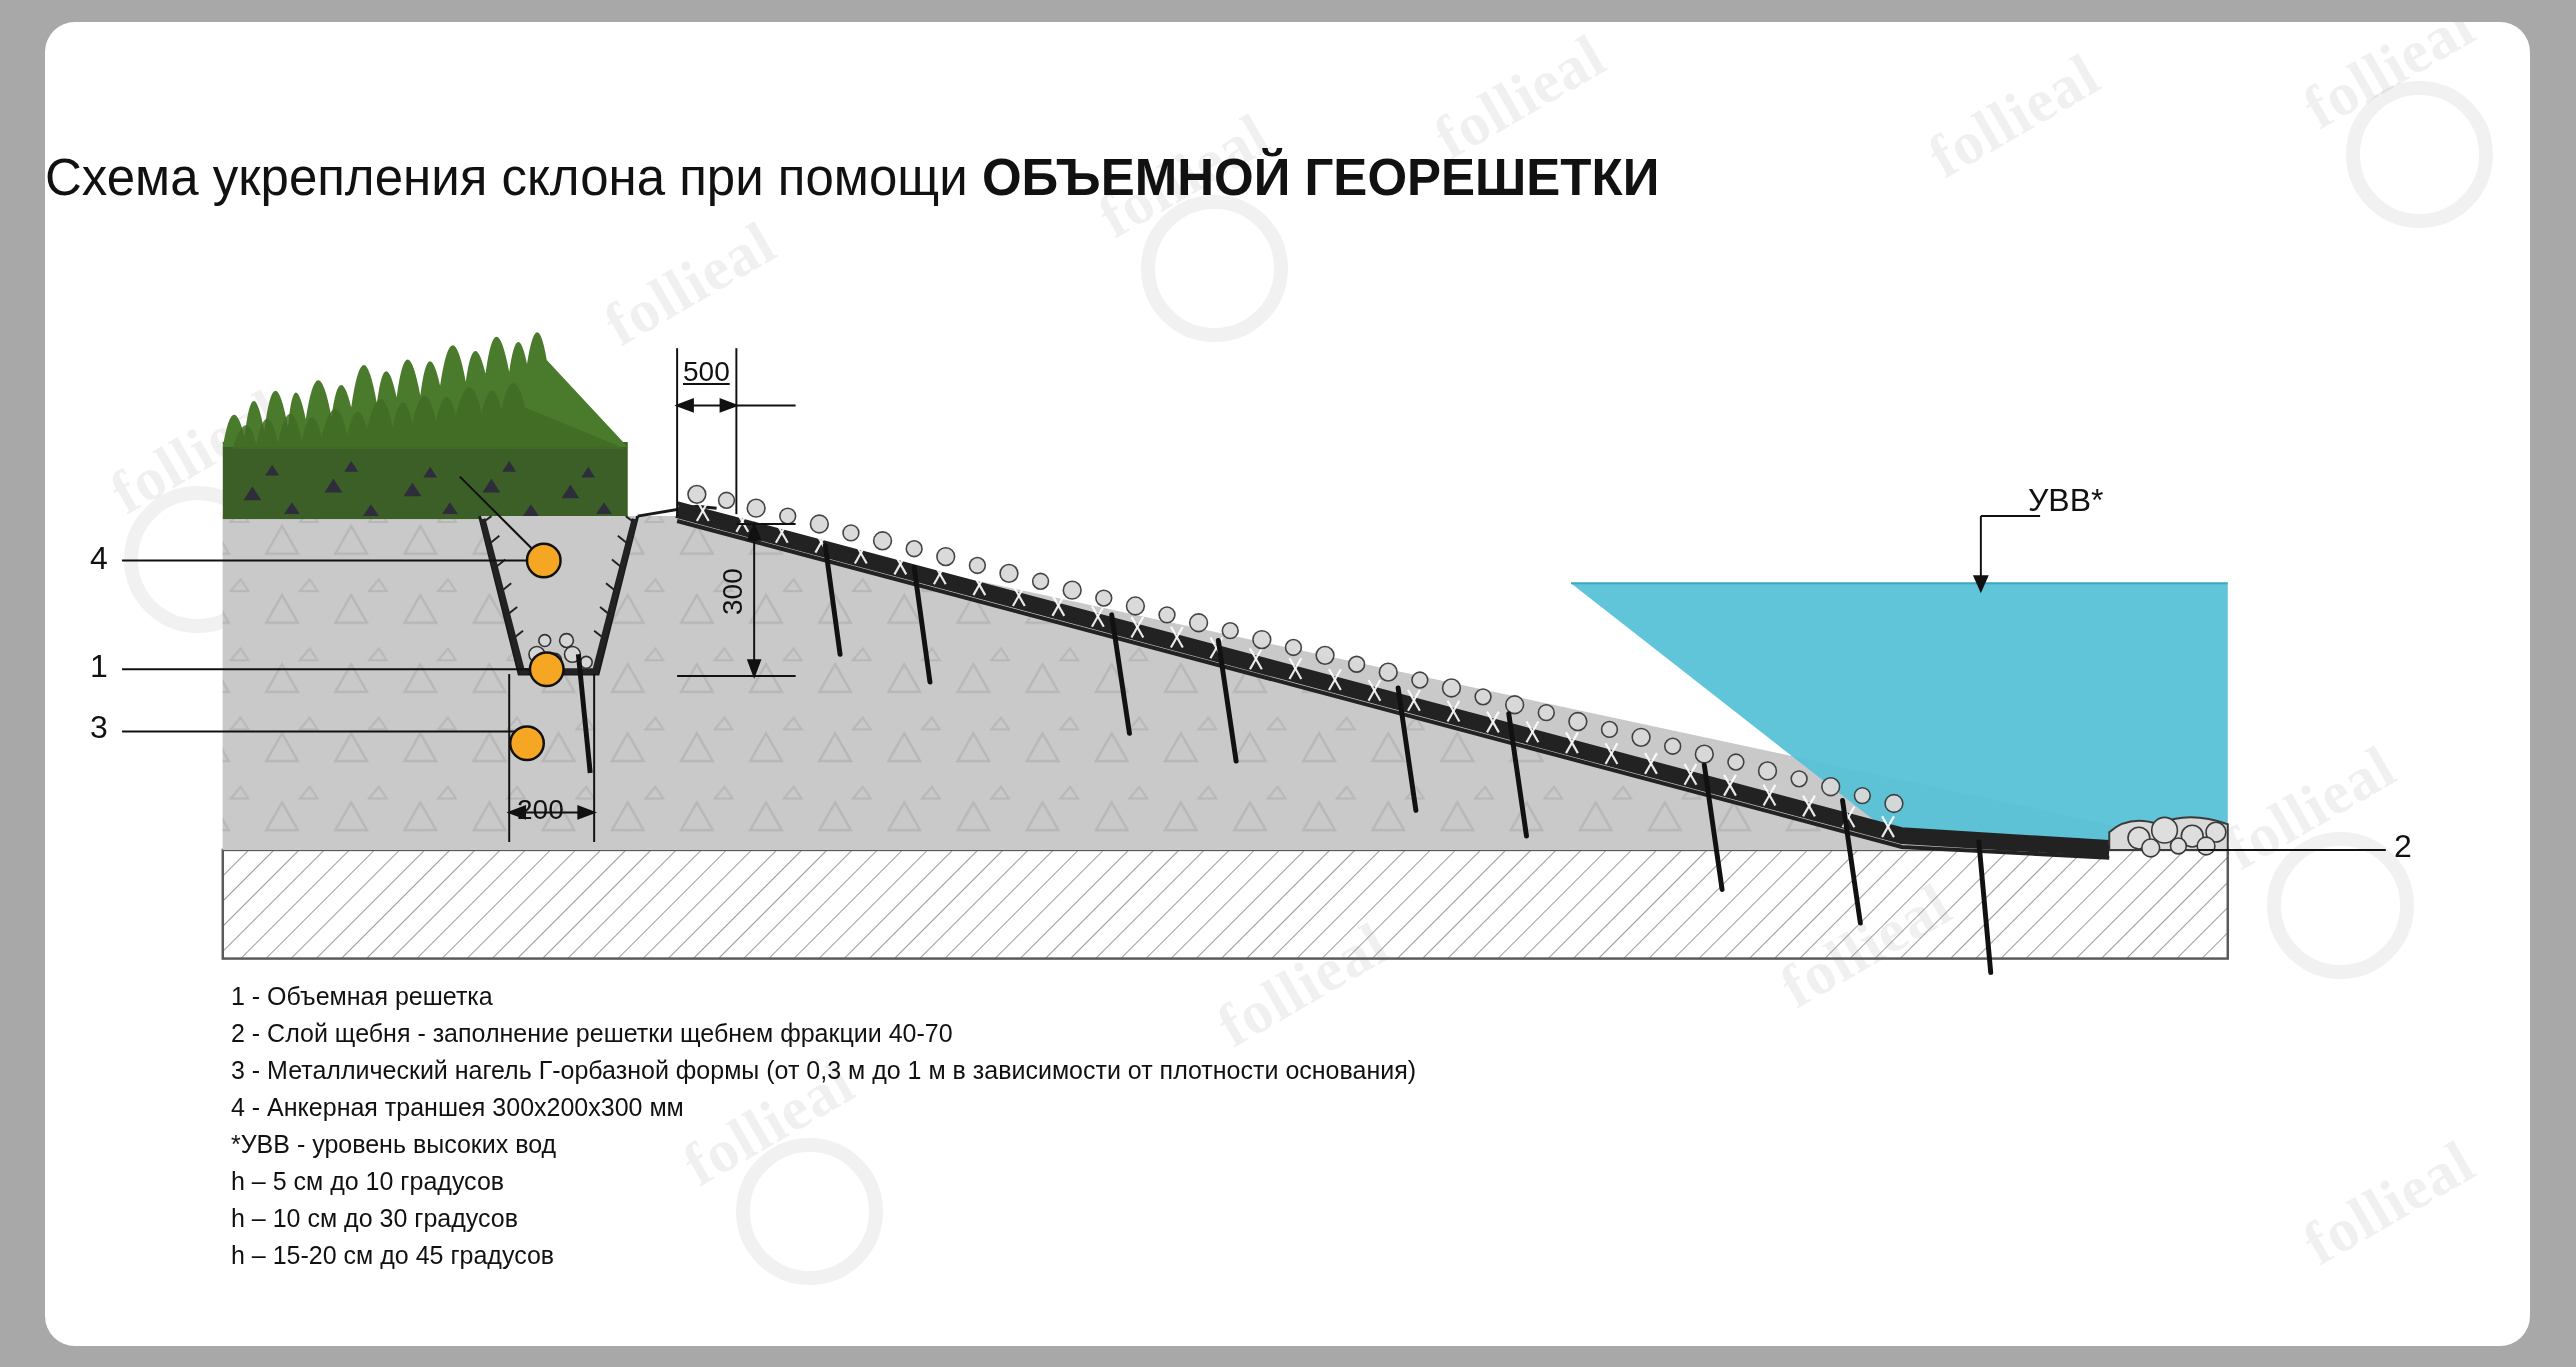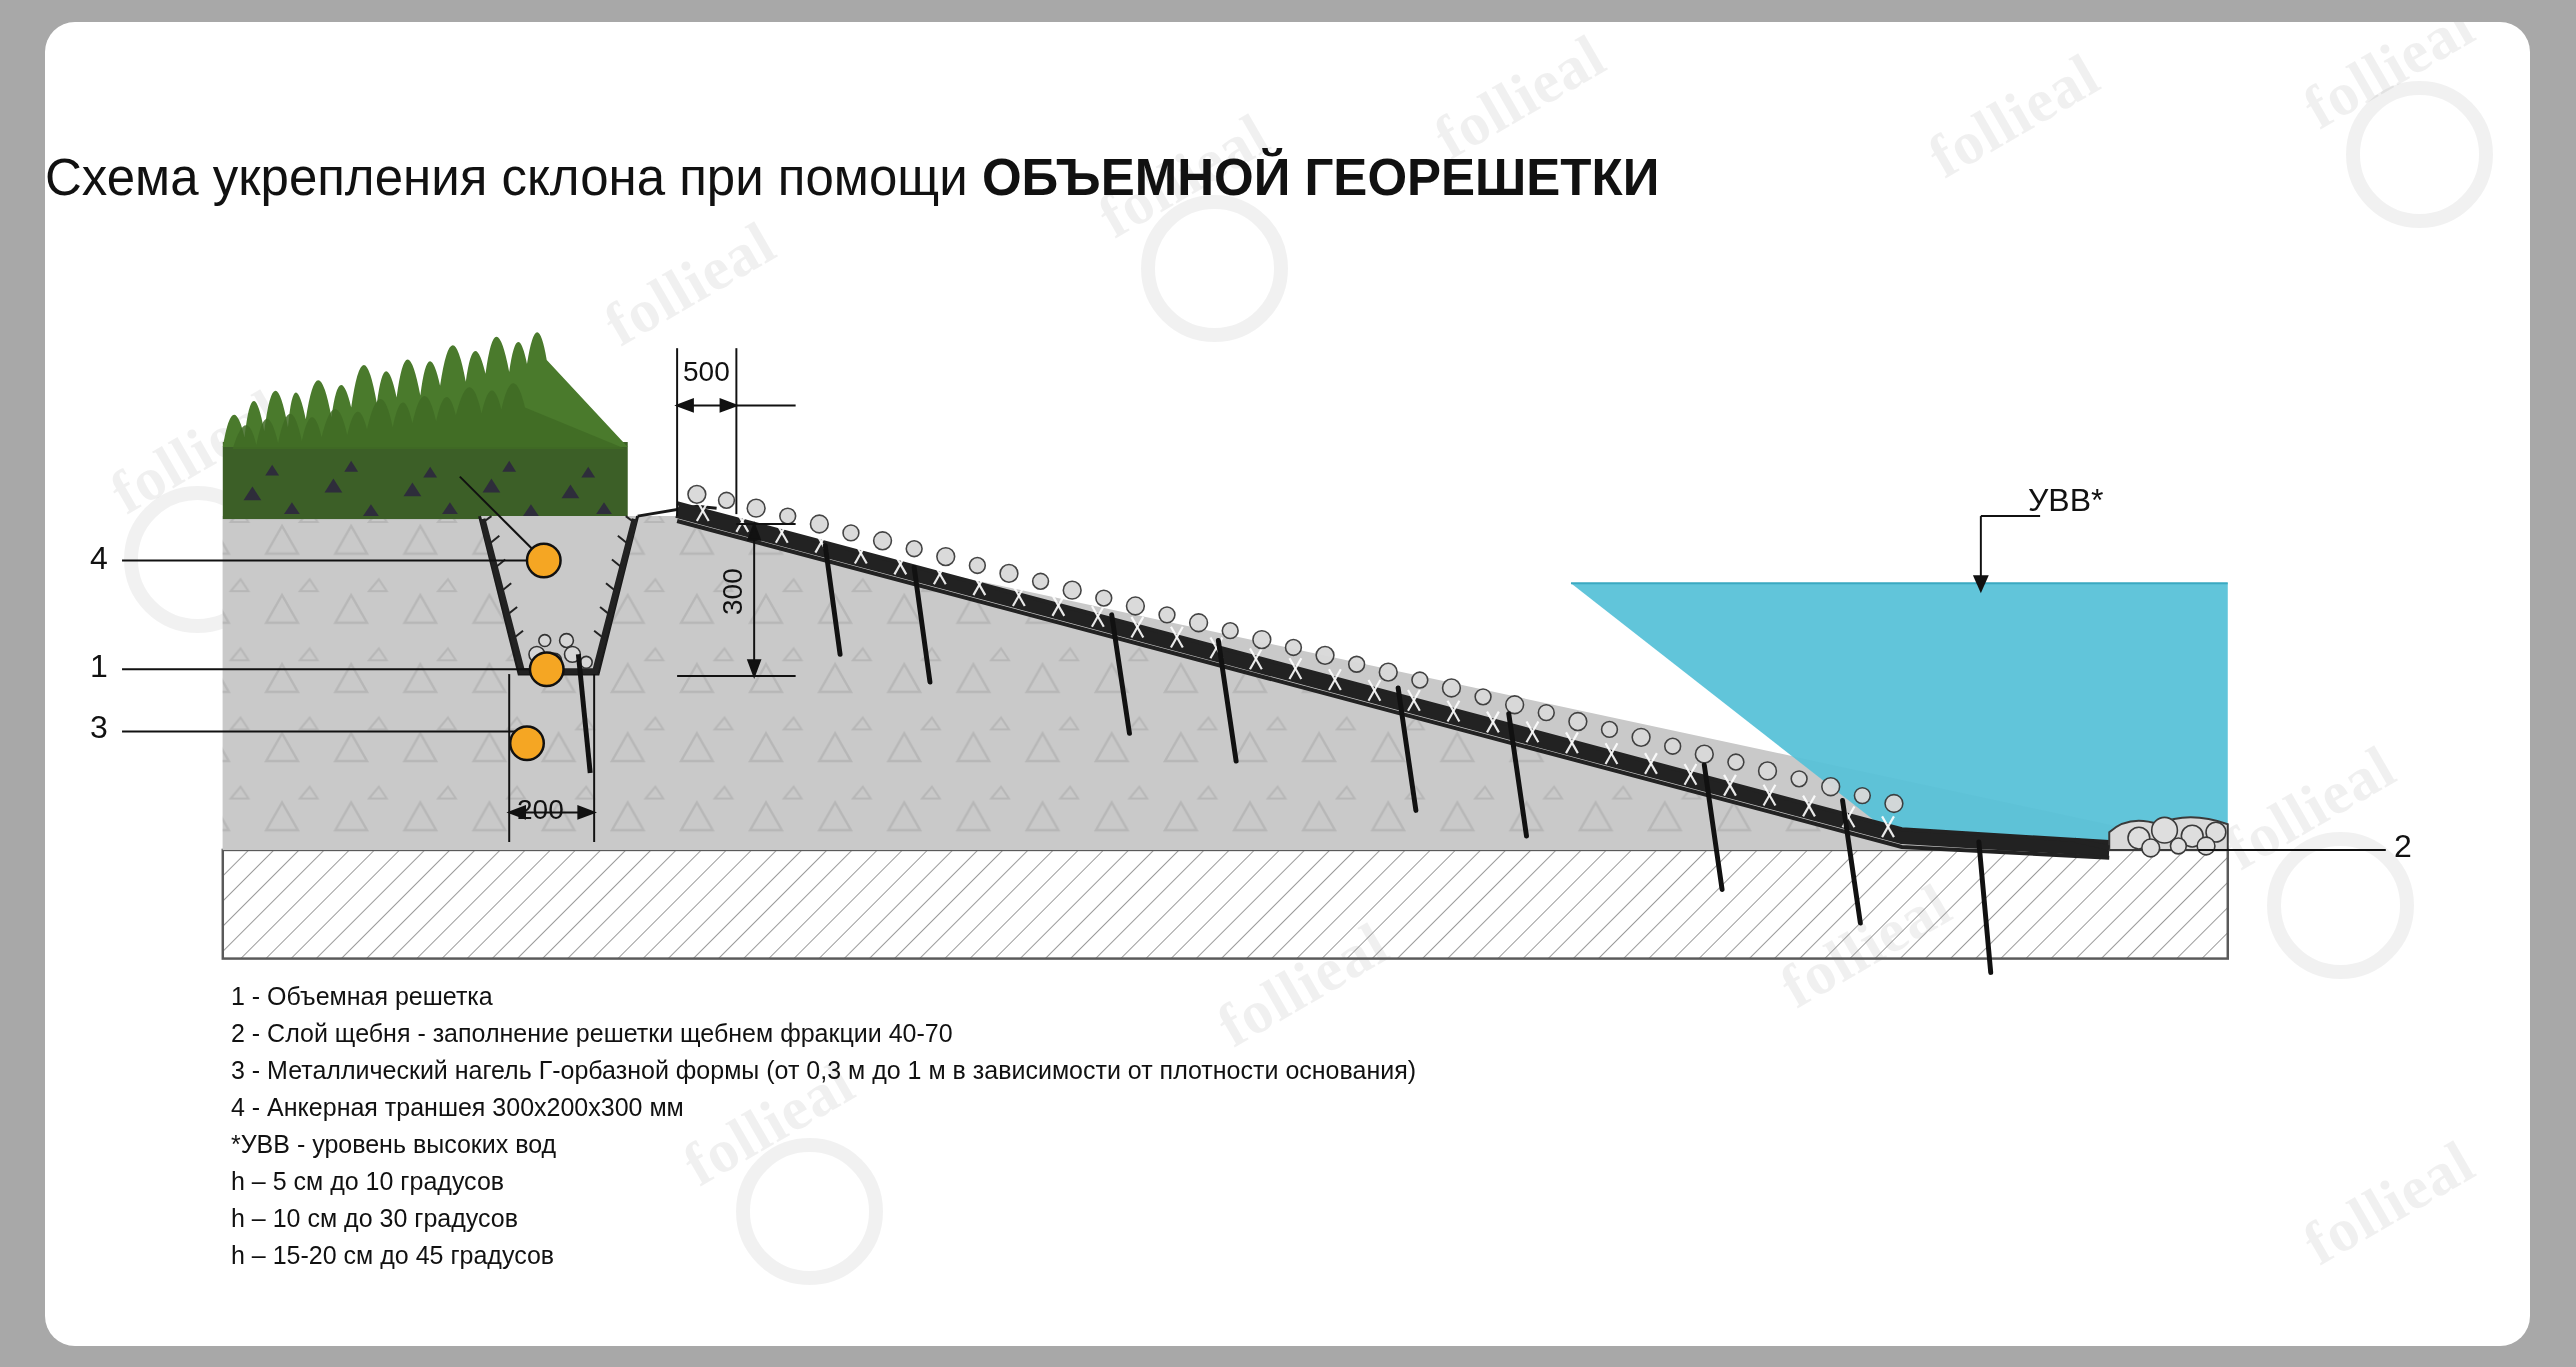--- a/index.html
+++ b/index.html
@@ -384,21 +384,21 @@
       <path d="M1960 578 l-8 -18 l16 0 Z" fill="#111" stroke="none"></path>
     </g>
 
     <g>
       <circle cx="505" cy="545" r="17" fill="#f5a623" stroke="#111" stroke-width="2.5"></circle>
       <circle cx="508" cy="655" r="17" fill="#f5a623" stroke="#111" stroke-width="2.5"></circle>
       <circle cx="488" cy="730" r="17" fill="#f5a623" stroke="#111" stroke-width="2.5"></circle>
     </g>
   </svg>
 
-  <div class="dimlabel" style="left:638px;top:334px;">500</div>
+  <div class="dimlabel" style="left:638px;top:334px;text-decoration:underline;">500</div>
   <div class="dimlabel" style="left:672px;top:593px;transform:rotate(-90deg);transform-origin:left top;">300</div>
   <div class="dimlabel" style="left:472px;top:772px;">200</div>
 
   <div class="callout" style="left:45px;top:518px;">4</div>
   <div class="callout" style="left:45px;top:626px;">1</div>
   <div class="callout" style="left:45px;top:687px;">3</div>
   <div class="callout" style="left:2349px;top:806px;">2</div>
   <div class="callout" style="left:1983px;top:460px;">УВВ*</div>
 
   <div class="legend">

